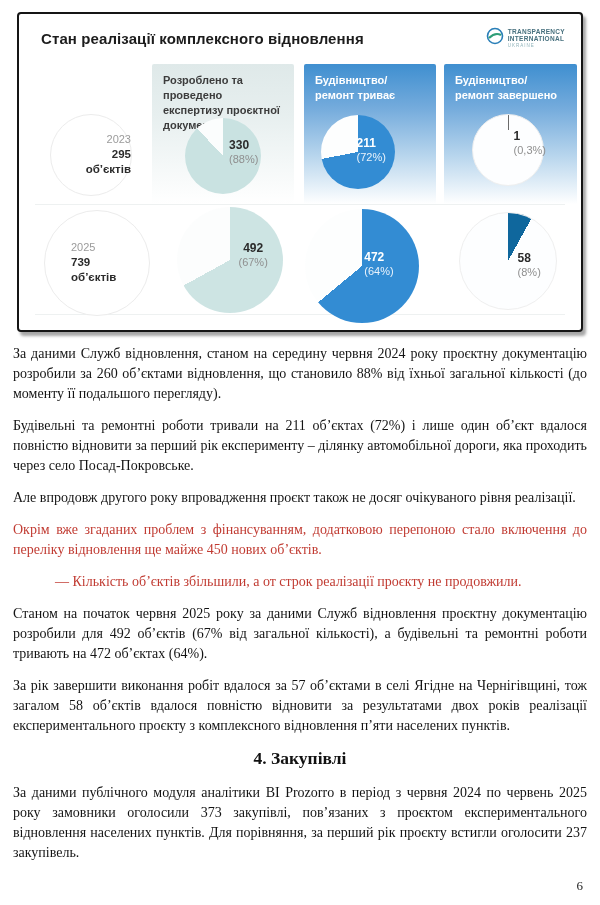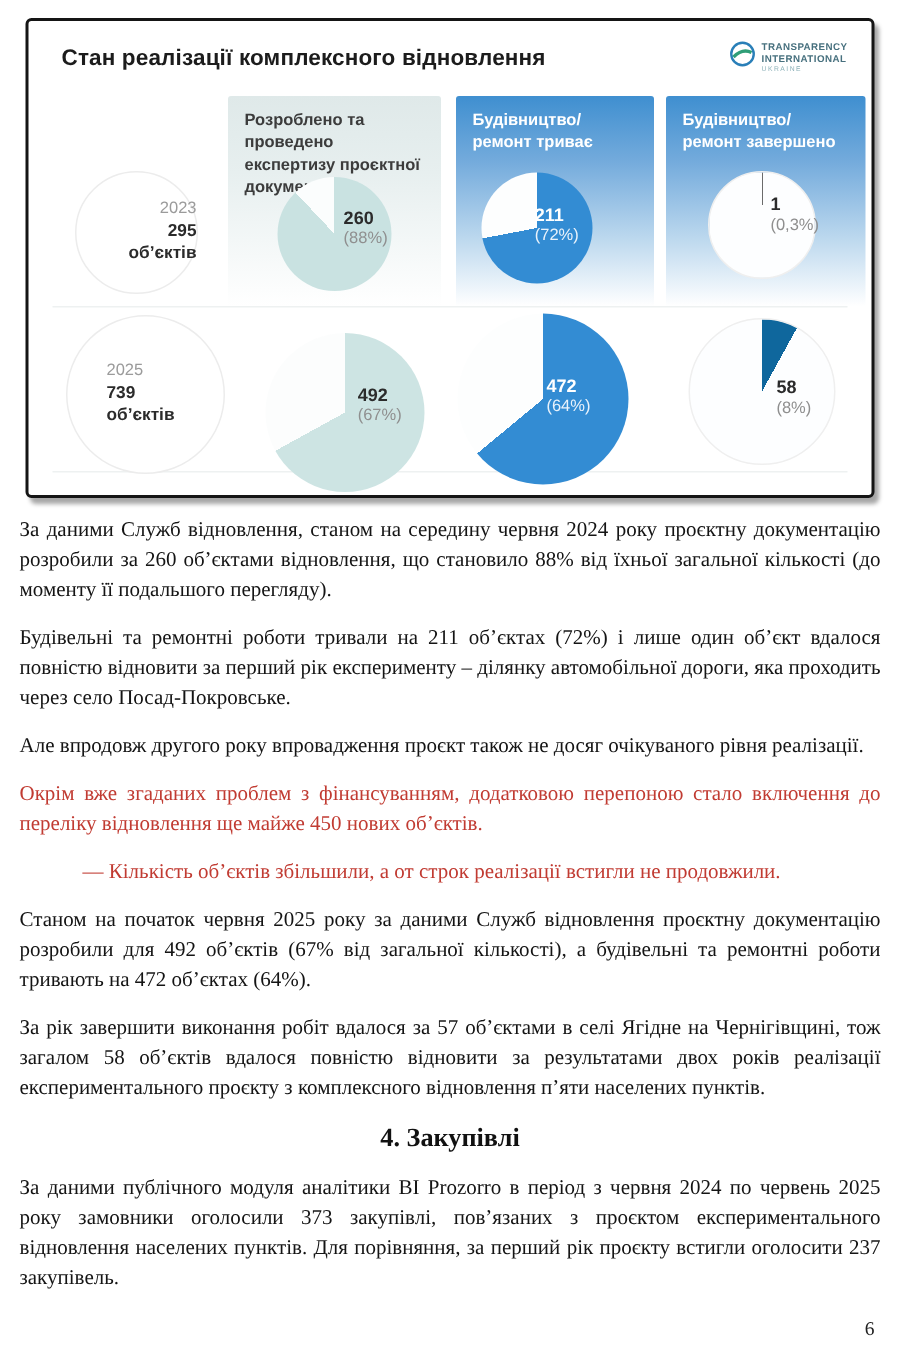--- a/index.html
+++ b/index.html
@@ -43,21 +43,21 @@
   .yc-1 { left:31px; top:100px; width:82px; height:82px; padding-left:17px;align-items:flex-end; }
   .yc-2 { left:25px; top:196px; width:106px; height:106px; padding-left:26px; }
   .year-circle .yr { font-size:11px; color:#9b9b9b; }
   .year-circle .tot,.year-circle .unit { font-size:11.5px; font-weight:bold; color:#2b2b2b; }
 
   .pie { position:absolute; border-radius:50%; z-index:2; }
   .pie.bordered { border:1px solid #efefef; }
   .p-r1c1 { left:166px; top:104px; width:76px; height:76px; }
   .p-r1c2 { left:302px; top:101px; width:74px; height:74px; }
   .p-r1c3 { left:453px; top:100px; width:72px; height:72px; }
-  .p-r2c1 { left:158px; top:208px; width:106px; height:106px; }
+  .p-r2c1 { left:158px; top:193px; width:106px; height:106px;text-align:center; }
   .p-r2c2 { left:286px; top:195px; width:114px; height:114px; }
   .p-r2c3 { left:440px; top:198px; width:98px; height:98px; }
 
   .pie-lbl { position:absolute; line-height:1.25; z-index:3; white-space:nowrap; }
   .pie-lbl .num { display:block; font-size:12px; font-weight:bold; color:#2b2b2b; }
   .pie-lbl .pct { display:block; font-size:11px; color:#8f8f8f; }
   .pie-lbl.light .num { color:#ffffff; }
   .pie-lbl.light .pct { color:#e9f2fb; }
   .lb-r1c1 { left:58%; top:26%; } .lb-r1c2 { left:48%; top:28%; }
   .lb-r1c3 { left:58%; top:20%; } .lb-r2c1 { left:58%; top:32%; }
@@ -107,21 +107,21 @@
   <div class="row-divider rd-1"></div>
   <div class="row-divider rd-2"></div>
 
   <div class="year-circle yc-1">
     <span class="yr">2023</span>
     <span class="tot">295</span>
     <span class="unit">об’єктів</span>
   </div>
   <div class="pie p-r1c1" style="background: conic-gradient(rgb(201, 226, 225) 88%, rgb(251, 253, 253) 0deg);">
     <div class="pie-lbl lb-r1c1">
-      <span class="num">260</span>
+      <span class="num">330</span>
       <span class="pct">(88%)</span>
     </div>
   </div>
   <div class="pie p-r1c2" style="background: conic-gradient(rgb(51, 140, 211) 72%, rgb(253, 254, 254) 0deg);">
     <div class="pie-lbl light lb-r1c2">
       <span class="num">211</span>
       <span class="pct">(72%)</span>
     </div>
   </div>
   <div class="pie bordered p-r1c3" style="background: conic-gradient(rgb(107, 107, 107) 0.4%, rgb(253, 254, 255) 0deg);">
@@ -154,20 +154,20 @@
       <span class="pct">(8%)</span>
     </div>
   </div>
 </div>
 
 <div class="doc">
   <p>За даними Служб відновлення, станом на середину червня 2024 року проєктну документацію розробили за 260 об’єктами відновлення, що становило 88% від їхньої загальної кількості (до моменту її подальшого перегляду).</p>
   <p>Будівельні та ремонтні роботи тривали на 211 об’єктах (72%) і лише один об’єкт вдалося повністю відновити за перший рік експерименту – ділянку автомобільної дороги, яка проходить через село Посад-Покровське.</p>
   <p>Але впродовж другого року впровадження проєкт також не досяг очікуваного рівня реалізації.</p>
   <p class="red">Окрім вже згаданих проблем з фінансуванням, додатковою перепоною стало включення до переліку відновлення ще майже 450 нових об’єктів.</p>
-  <p class="red quote">— Кількість об’єктів збільшили, а от строк реалізації встигли не продовжили.</p>
+  <p class="red quote">— Кількість об’єктів збільшили, а от строк реалізації проєкту не продовжили.</p>
   <p>Станом на початок червня 2025 року за даними Служб відновлення проєктну документацію розробили для 492 об’єктів (67% від загальної кількості), а будівельні та ремонтні роботи тривають на 472 об’єктах (64%).</p>
   <p>За рік завершити виконання робіт вдалося за 57 об’єктами в селі Ягідне на Чернігівщині, тож загалом 58 об’єктів вдалося повністю відновити за результатами двох років реалізації експериментального проєкту з комплексного відновлення п’яти населених пунктів.</p>
   <h2>4. Закупівлі</h2>
   <p>За даними публічного модуля аналітики BI Prozorro в період з червня 2024 по червень 2025 року замовники оголосили 373 закупівлі, пов’язаних з проєктом експериментального відновлення населених пунктів. Для порівняння, за перший рік проєкту встигли оголосити 237 закупівель.</p>
 </div>
 
 <div class="page-num">6</div>
 
 </body></html>

